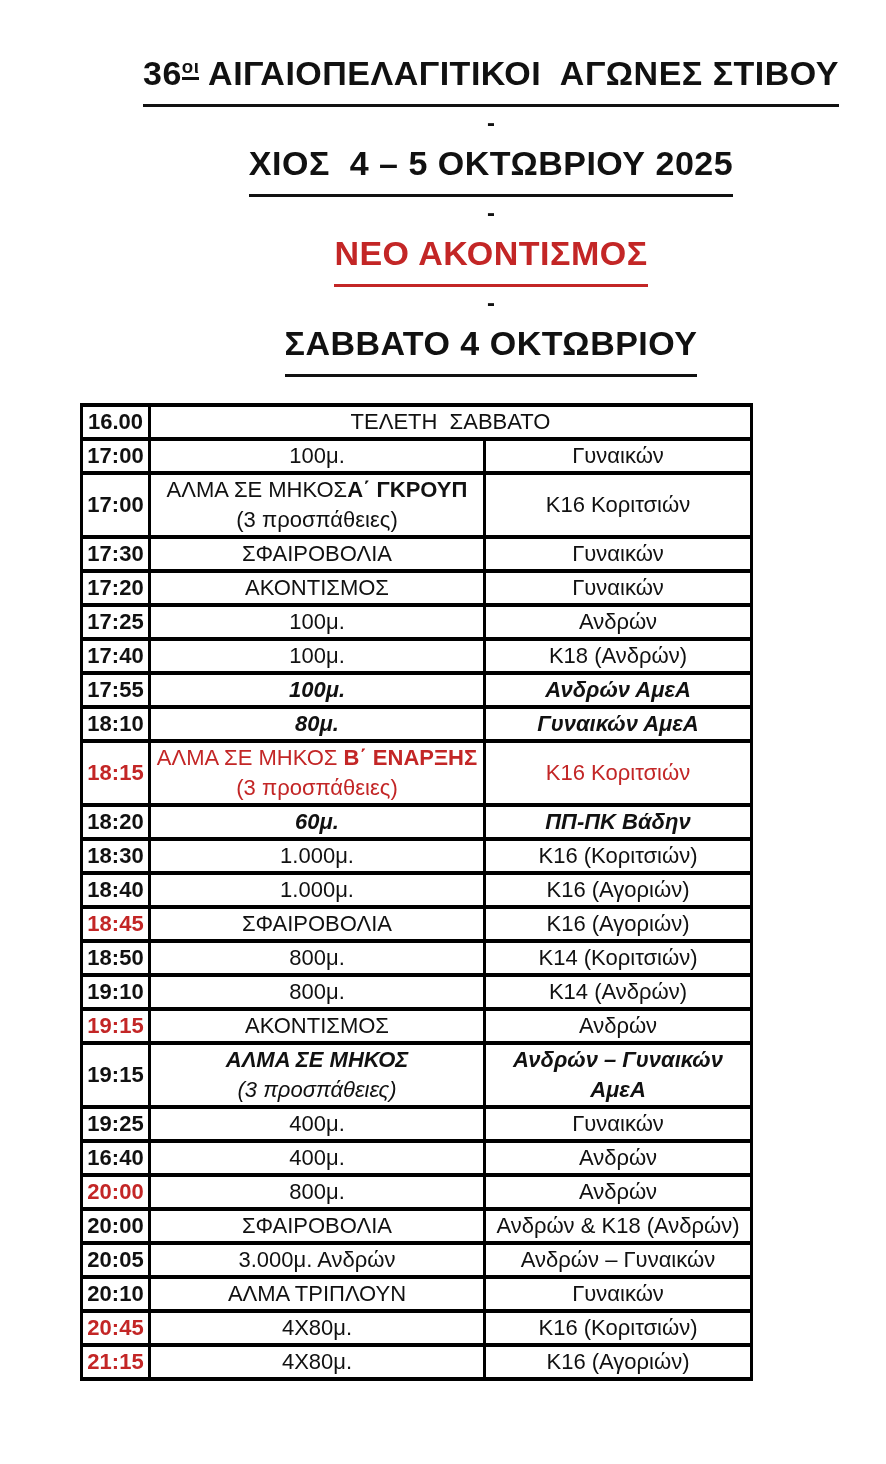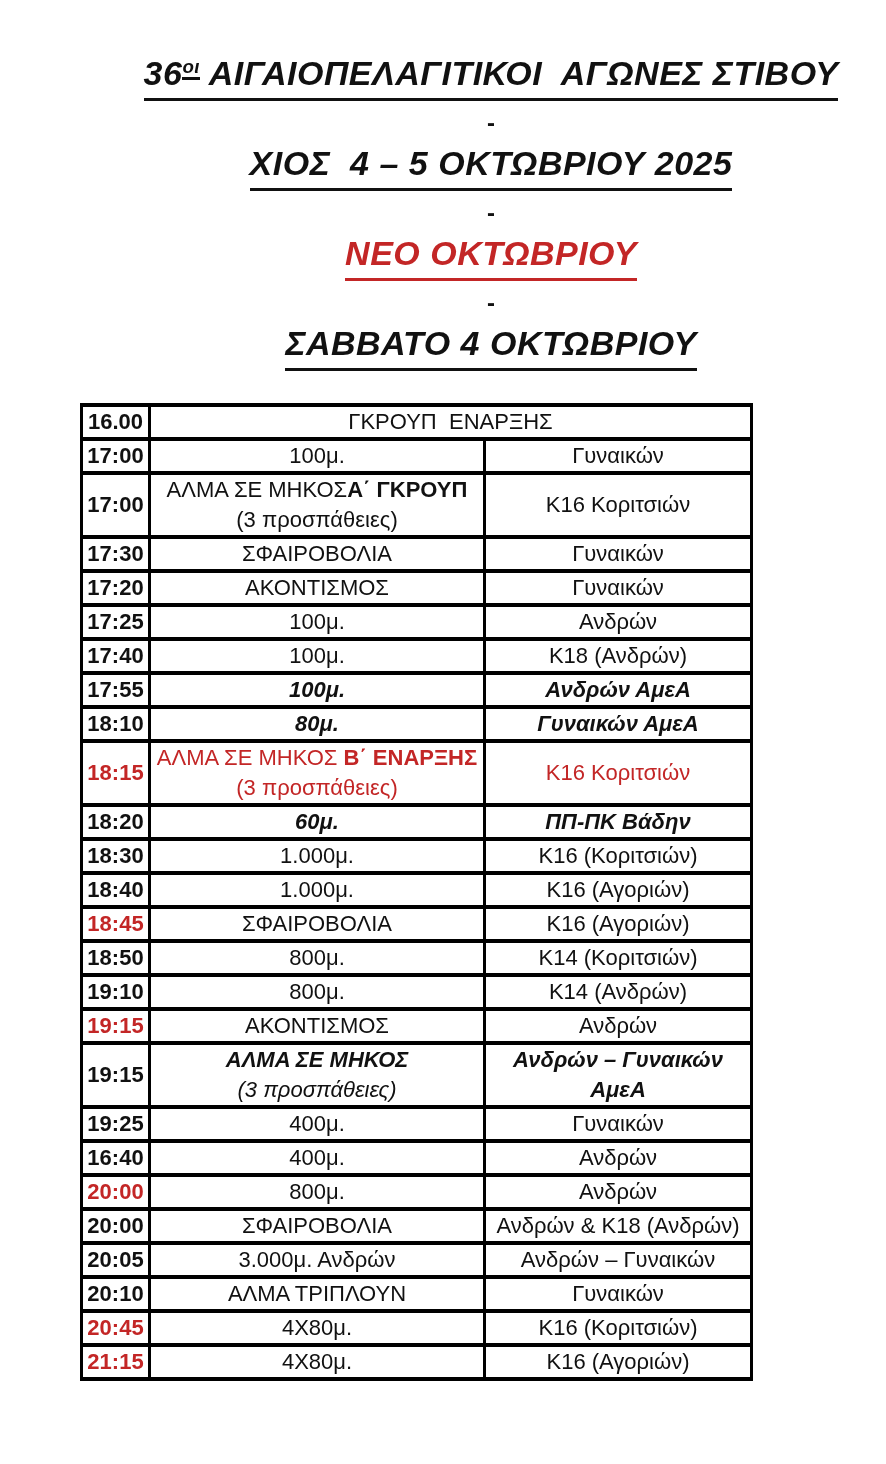--- a/index.html
+++ b/index.html
@@ -16,23 +16,22 @@
   }
   .hline {
     font-weight: 700;
     font-size: 34px;
     line-height: 1.15;
     letter-spacing: 0.5px;
     margin: 0;
   }
   .u {
     border-bottom: 3px solid currentColor;
-    padding-bottom: 6px;
+    padding-bottom: 12px;
     white-space: pre;
-    font-style: italic;
   }
   sup.ord {
     font-size: 0.55em;
     vertical-align: super;
     border-bottom: 3px solid currentColor;
   }
   .dash {
     font-weight: 700;
     font-size: 24px;
     line-height: 1;
@@ -75,38 +74,38 @@
 <div class="header">
   <div class="hline">
     <span class="u"><span>36</span><sup class="ord">οι</sup><span> ΑΙΓΑΙΟΠΕΛΑΓΙΤΙΚΟΙ  ΑΓΩΝΕΣ ΣΤΙΒΟΥ</span></span>
   </div>
   <div class="dash">-</div>
   <div class="hline">
     <span class="u">ΧΙΟΣ  4 – 5 ΟΚΤΩΒΡΙΟΥ 2025</span>
   </div>
   <div class="dash">-</div>
   <div class="hline red-text">
-    <span class="u">ΝΕΟ ΟΚΤΩΒΡΙΟΥ</span>
+    <span class="u">ΝΕΟ ΑΚΟΝΤΙΣΜΟΣ</span>
   </div>
   <div class="dash">-</div>
   <div class="hline">
     <span class="u">ΣΑΒΒΑΤΟ 4 ΟΚΤΩΒΡΙΟΥ</span>
   </div>
 </div>
 
 <table class="schedule">
   <colgroup>
     <col class="c-time">
     <col class="c-event">
     <col class="c-cat">
   </colgroup>
   <tbody>
       <tr>
         <td class="time">16.00</td>
-        <td class="ev" colspan="2"><span>ΓΚΡΟΥΠ  ΕΝΑΡΞΗΣ</span></td>
+        <td class="ev" colspan="2"><span>ΤΕΛΕΤΗ  ΣΑΒΒΑΤΟ</span></td>
       </tr>
       <tr>
         <td class="time">17:00</td>
         <td class="ev"><span>100μ.</span></td>
         <td class="cat"><span>Γυναικών</span></td>
       </tr>
       <tr>
         <td class="time">17:00</td>
         <td class="ev"><span>ΑΛΜΑ ΣΕ ΜΗΚΟΣ</span><b>Α΄ ΓΚΡΟΥΠ</b><br><span class="line2">(3 προσπάθειες)</span></td>
         <td class="cat"><span>Κ16 Κοριτσιών</span></td>

